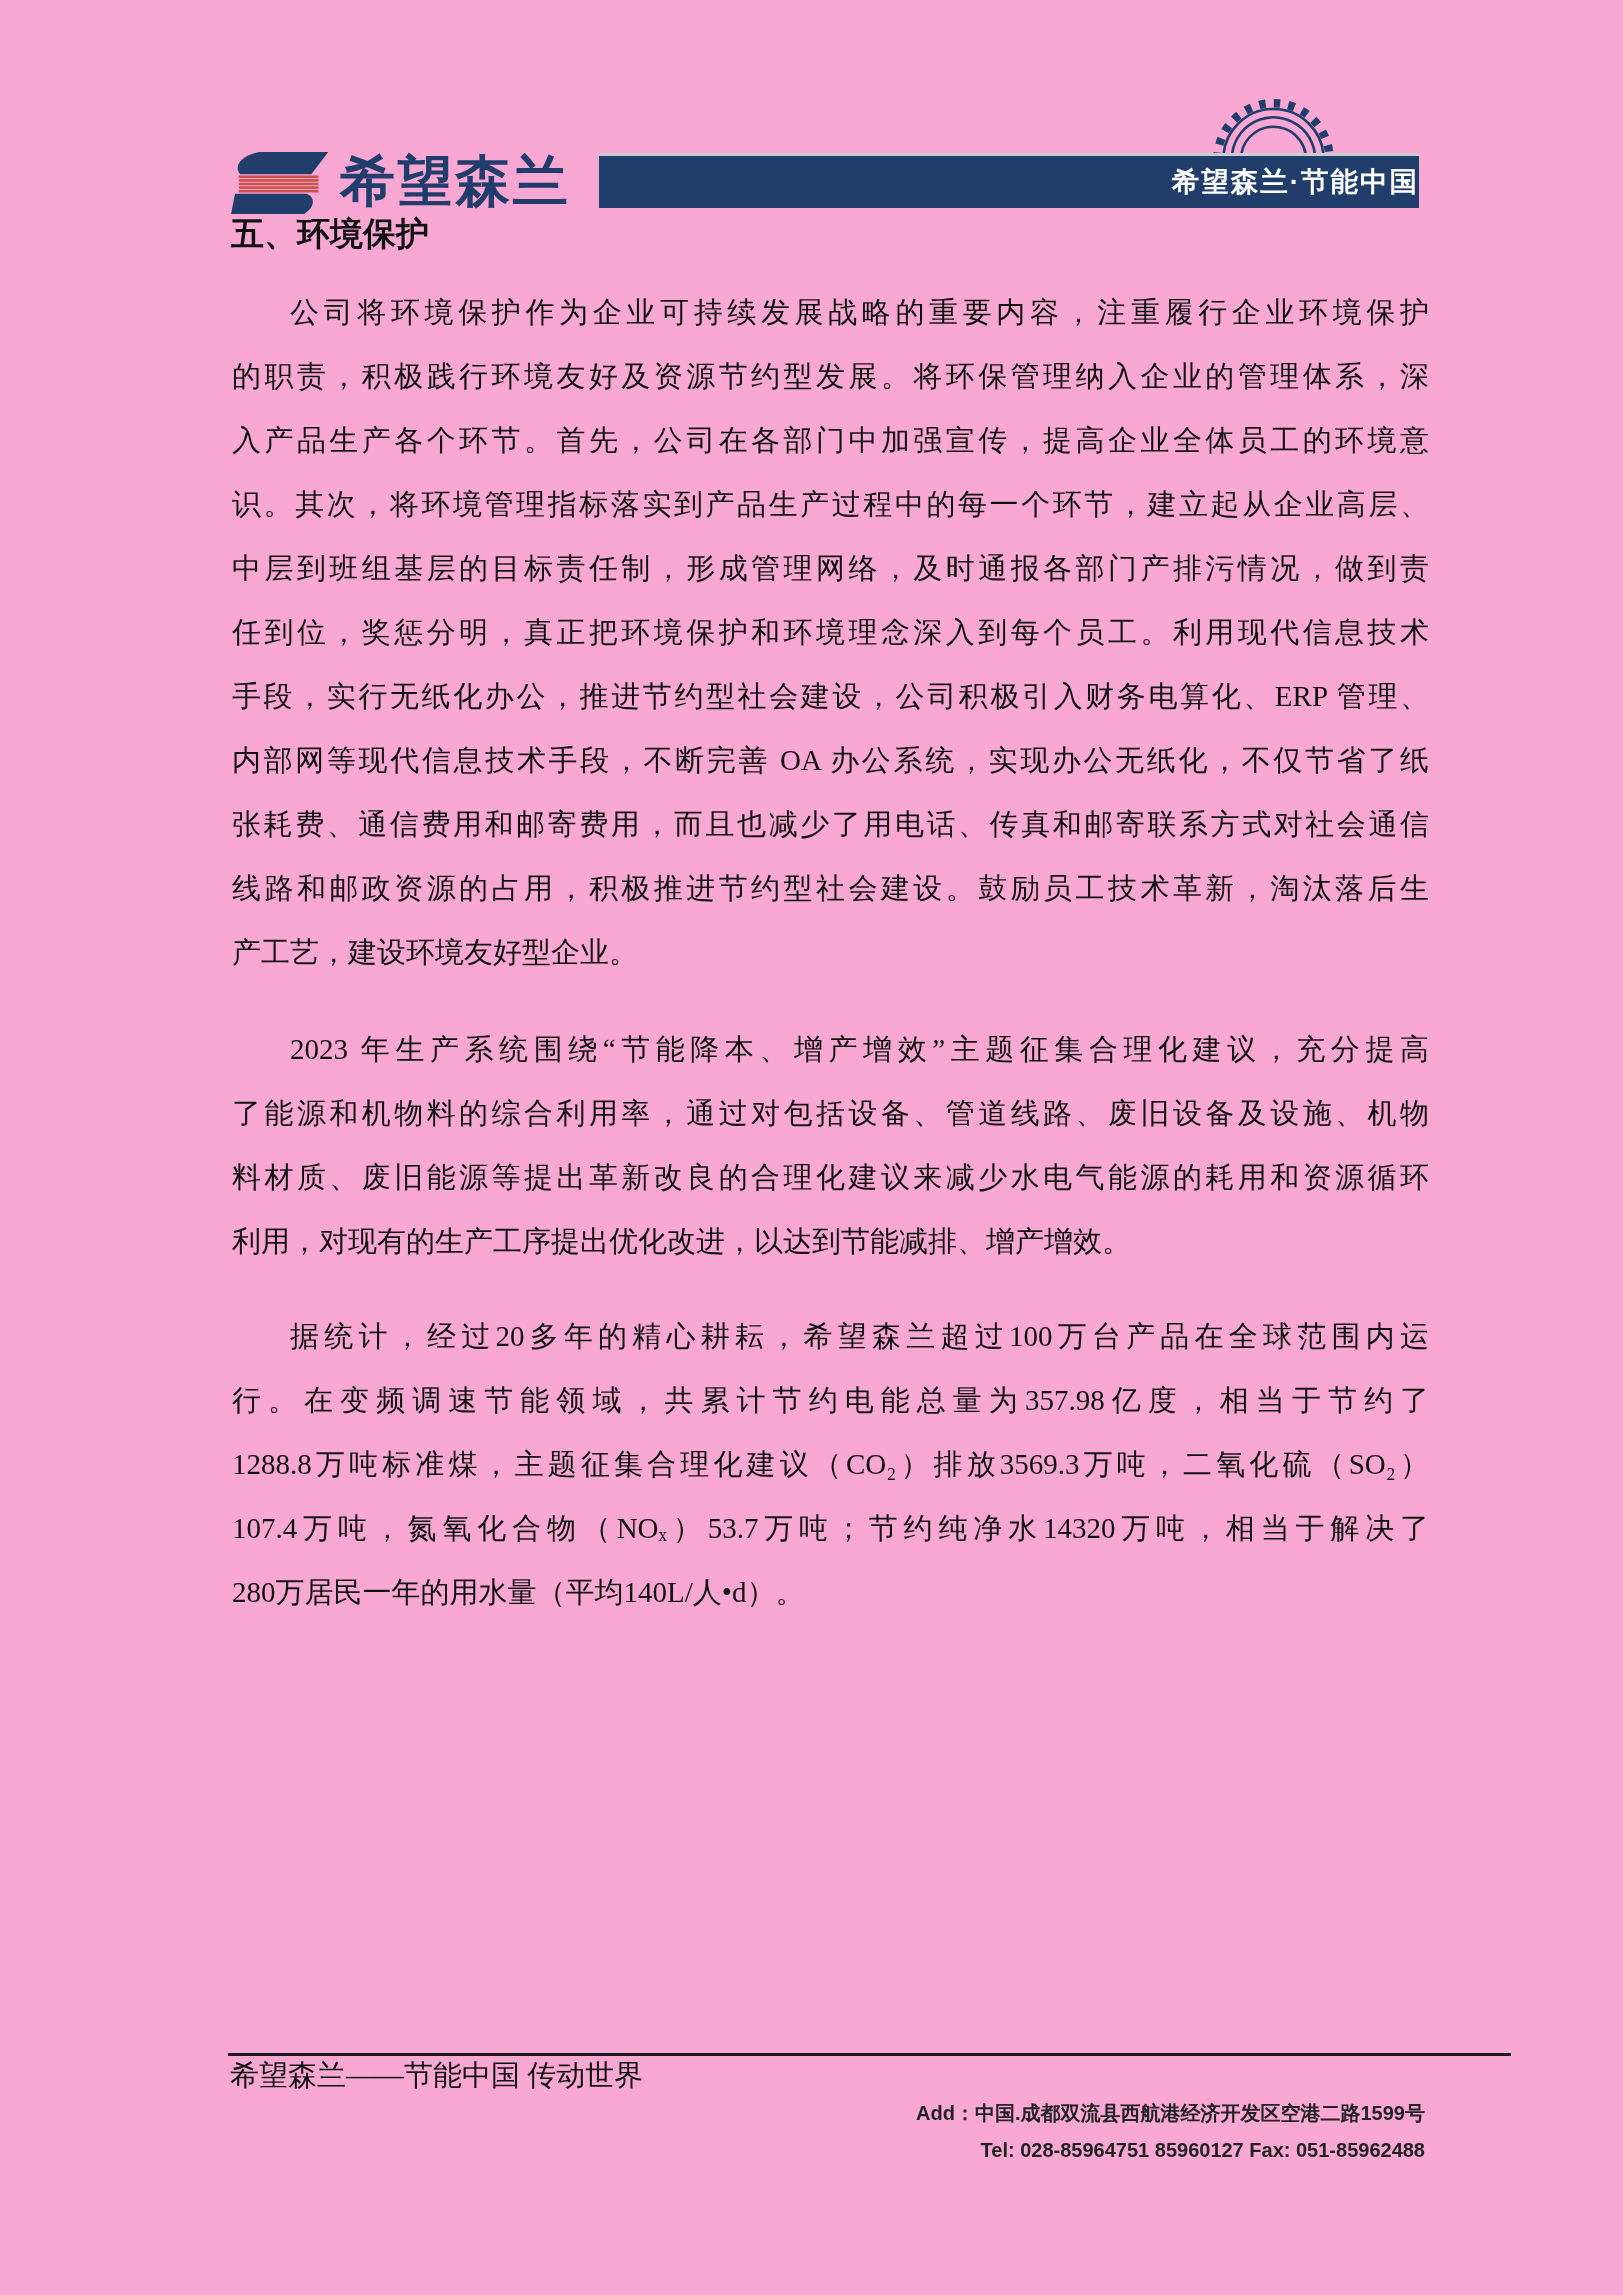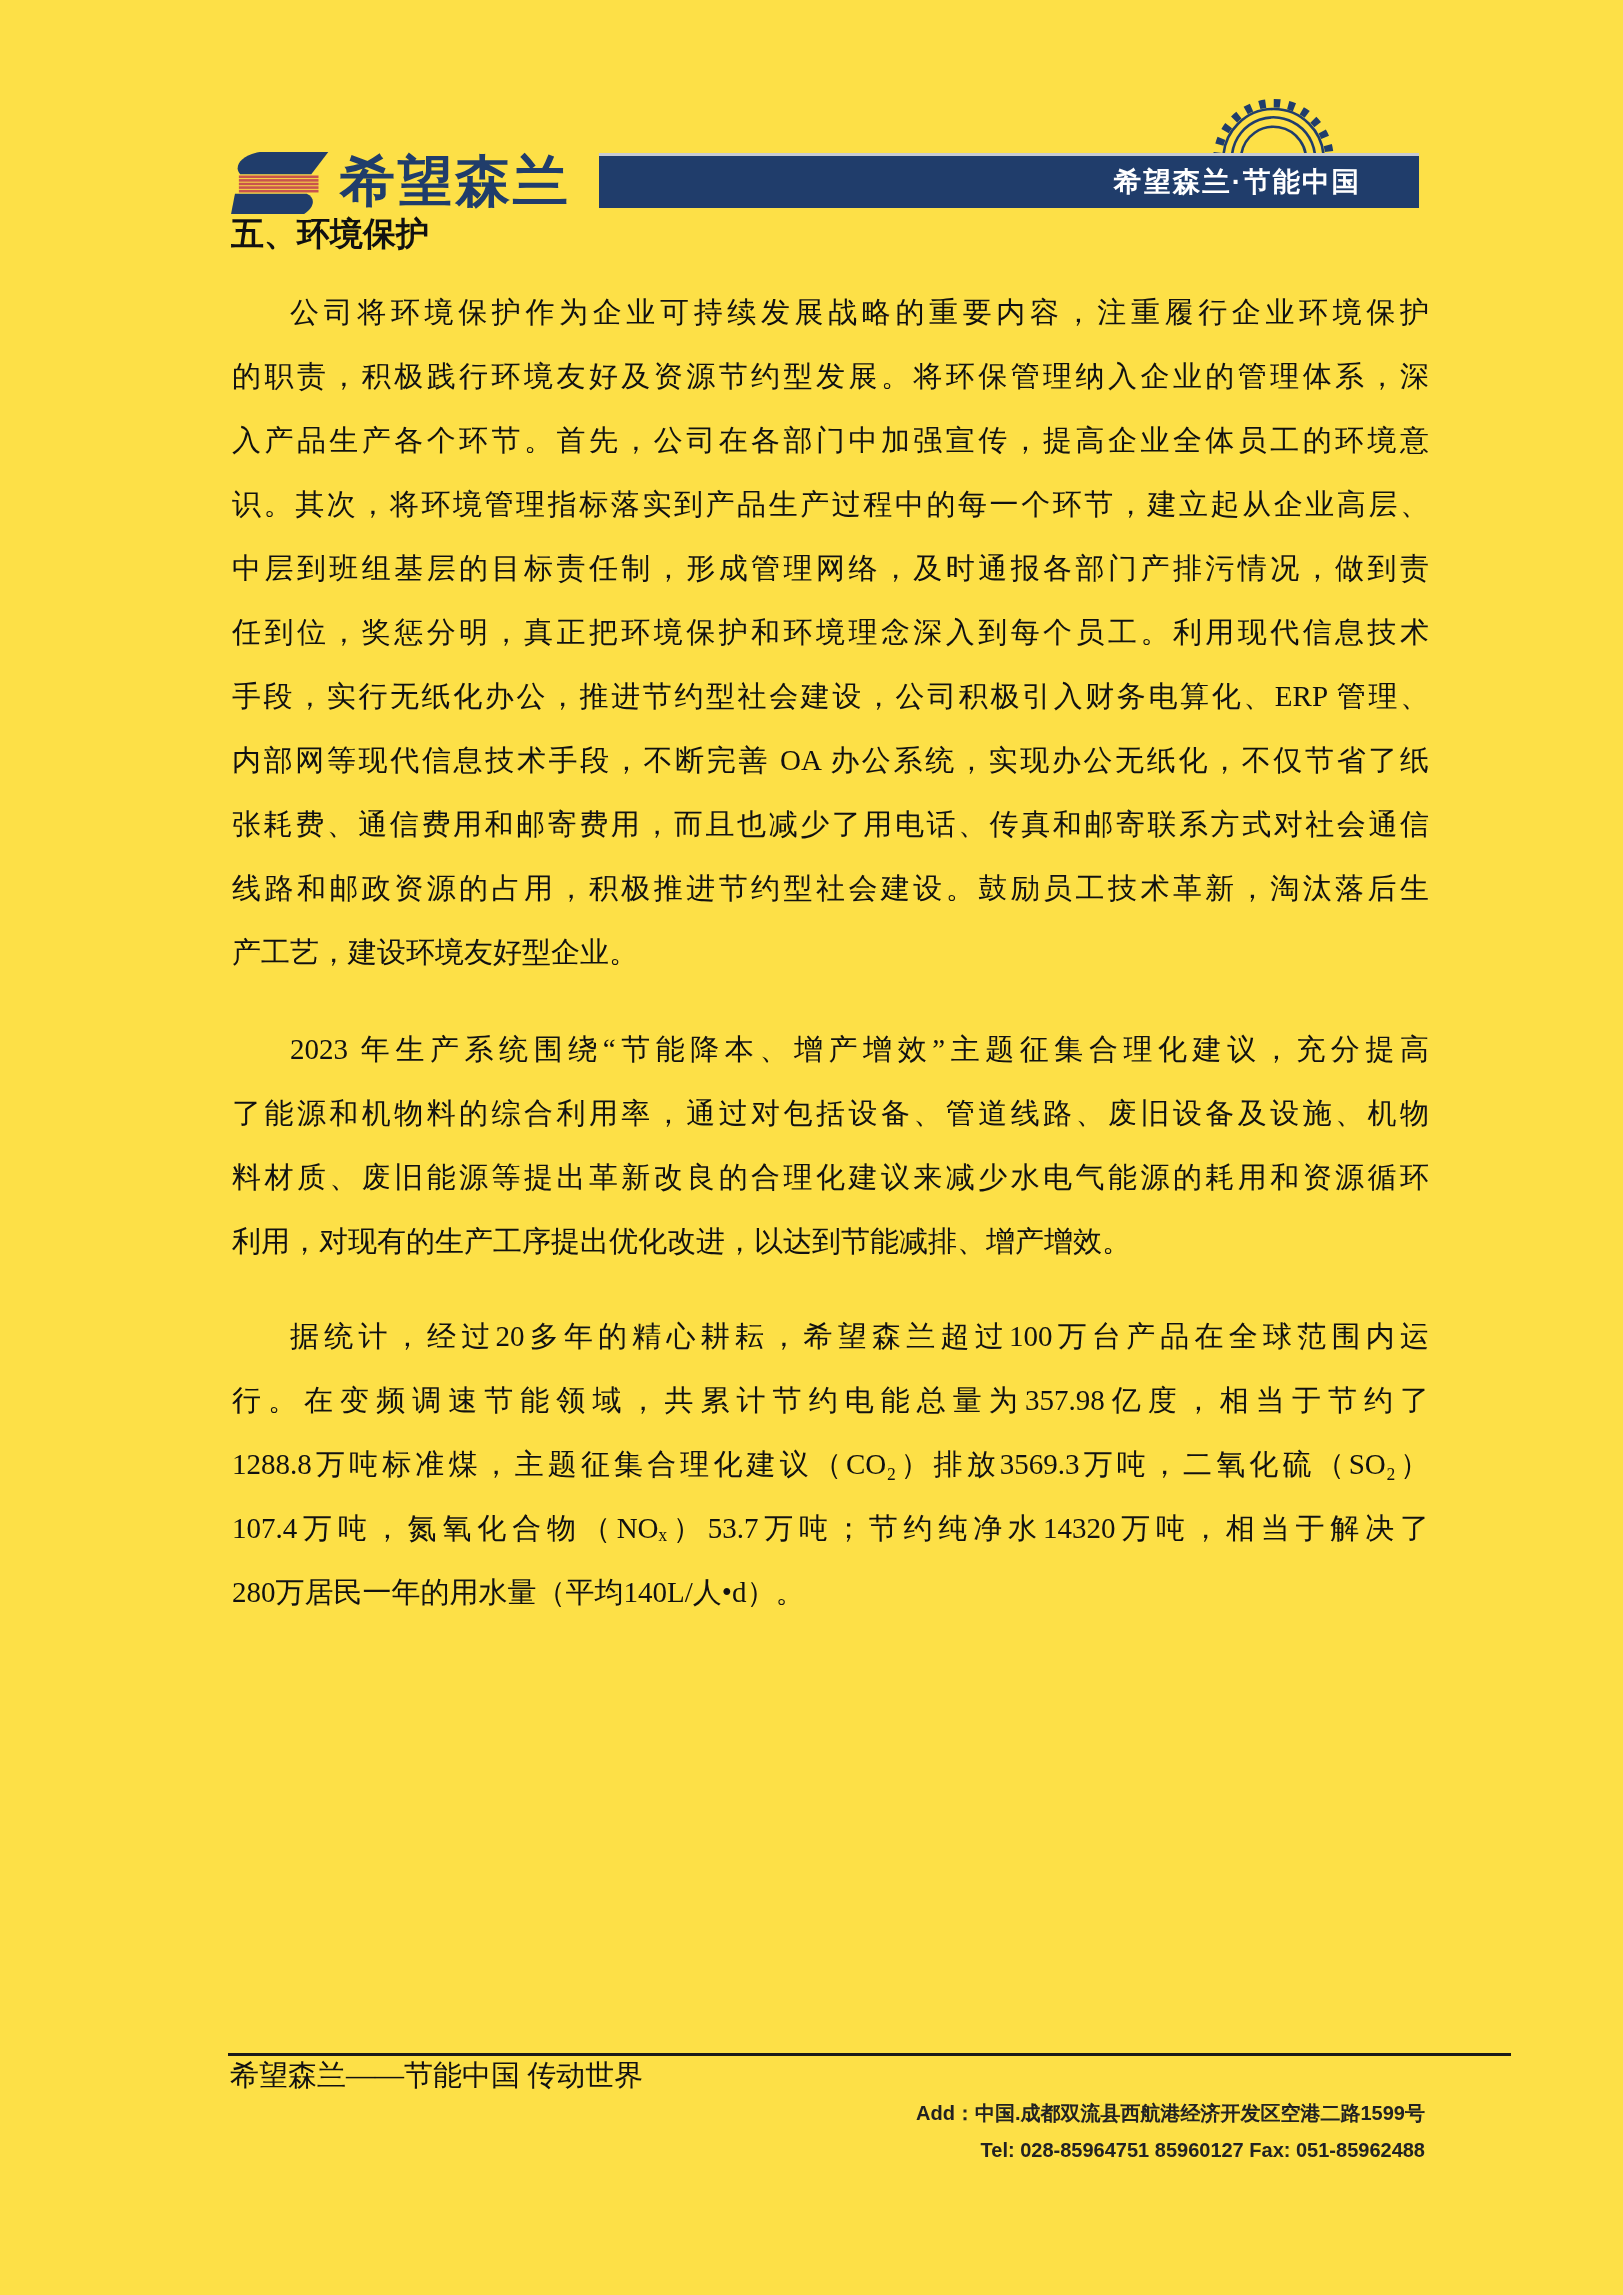--- a/index.html
+++ b/index.html
@@ -1,37 +1,37 @@
 <!DOCTYPE html>
 <html style="font-size:10.5px"><head>
 <meta charset="utf-8">
 <style>
   html,body{margin:0;padding:0;background:#888;}
   .page{
     position:relative;
     width:1624px;height:2295px;
-    background:#fde047;
+    background:#f9a8d4;
     overflow:hidden;
     font-family:"Liberation Serif","DejaVu Serif",serif;
     color:#111;
   }
   
   .logo-mark{position:absolute;left:231px;top:152px;width:98px;height:62px;}
   .logo-text{
     position:absolute;left:340px;top:150px;height:63px;line-height:63px;
     font-family:"Liberation Sans","DejaVu Sans",sans-serif;
     font-size:55px;font-weight:900;letter-spacing:2.6px;color:#203d6b;
     white-space:nowrap;
   }
   .gear{position:absolute;left:1207px;top:96px;width:133px;height:58px;}
   .banner{
     position:absolute;left:599px;top:153px;width:820px;height:55px;
     background:#203d6b;border-top:3.3px solid #c8ccd4;
     display:flex;align-items:center;justify-content:flex-end;
-    padding-right:58px;box-sizing:border-box;
+    box-sizing:border-box;
   }
   .banner-text{
     font-family:"Liberation Sans","DejaVu Sans",sans-serif;
     font-size:27.5px;font-weight:bold;letter-spacing:2px;color:#ffffff;
     white-space:nowrap;
   }
   
   .sec-title{
     position:absolute;left:231px;top:215px;
     font-size:33px;font-weight:bold;line-height:38px;white-space:nowrap;

